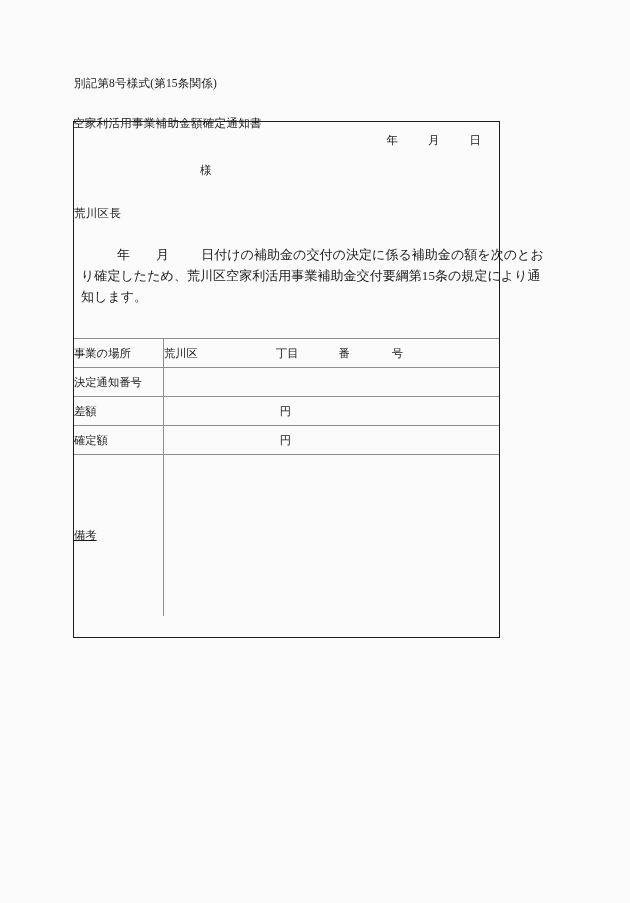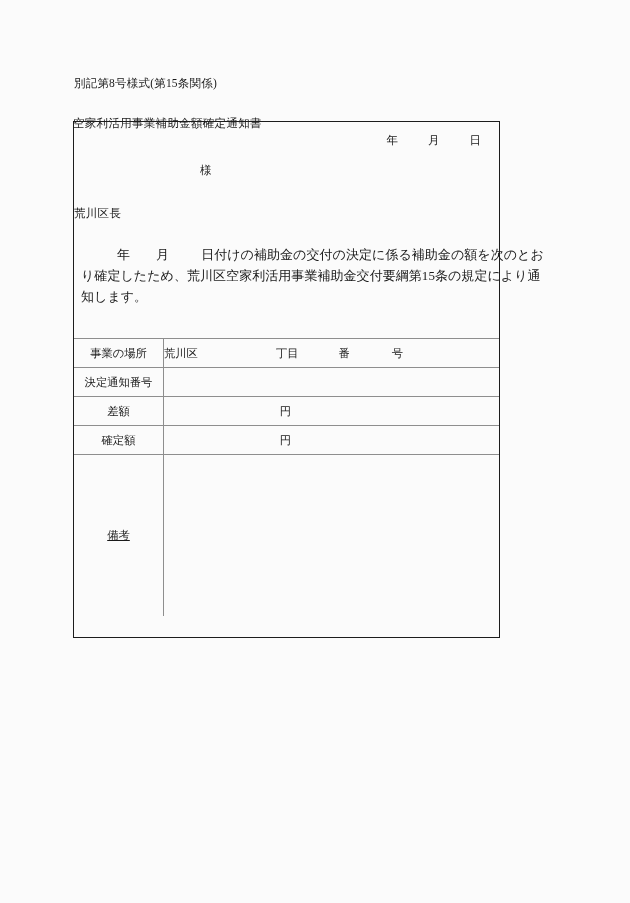--- a/index.html
+++ b/index.html
@@ -124,21 +124,21 @@
     padding: 0;
     height: 28px;
     vertical-align: middle;
   }
   .form-table tr td:last-child {
     border-right: none;
     margin-top: 48px;
   }
   .col-label {
     width: 89px;
-    text-align: center;
+    text-align: left;
   }
   .cell-value {
     padding-left: 9px;
   }
   .cell-value .gap-a {
     display: inline-block;
     width: 78px;
   }
   .cell-value .gap-b {
     display: inline-block;

